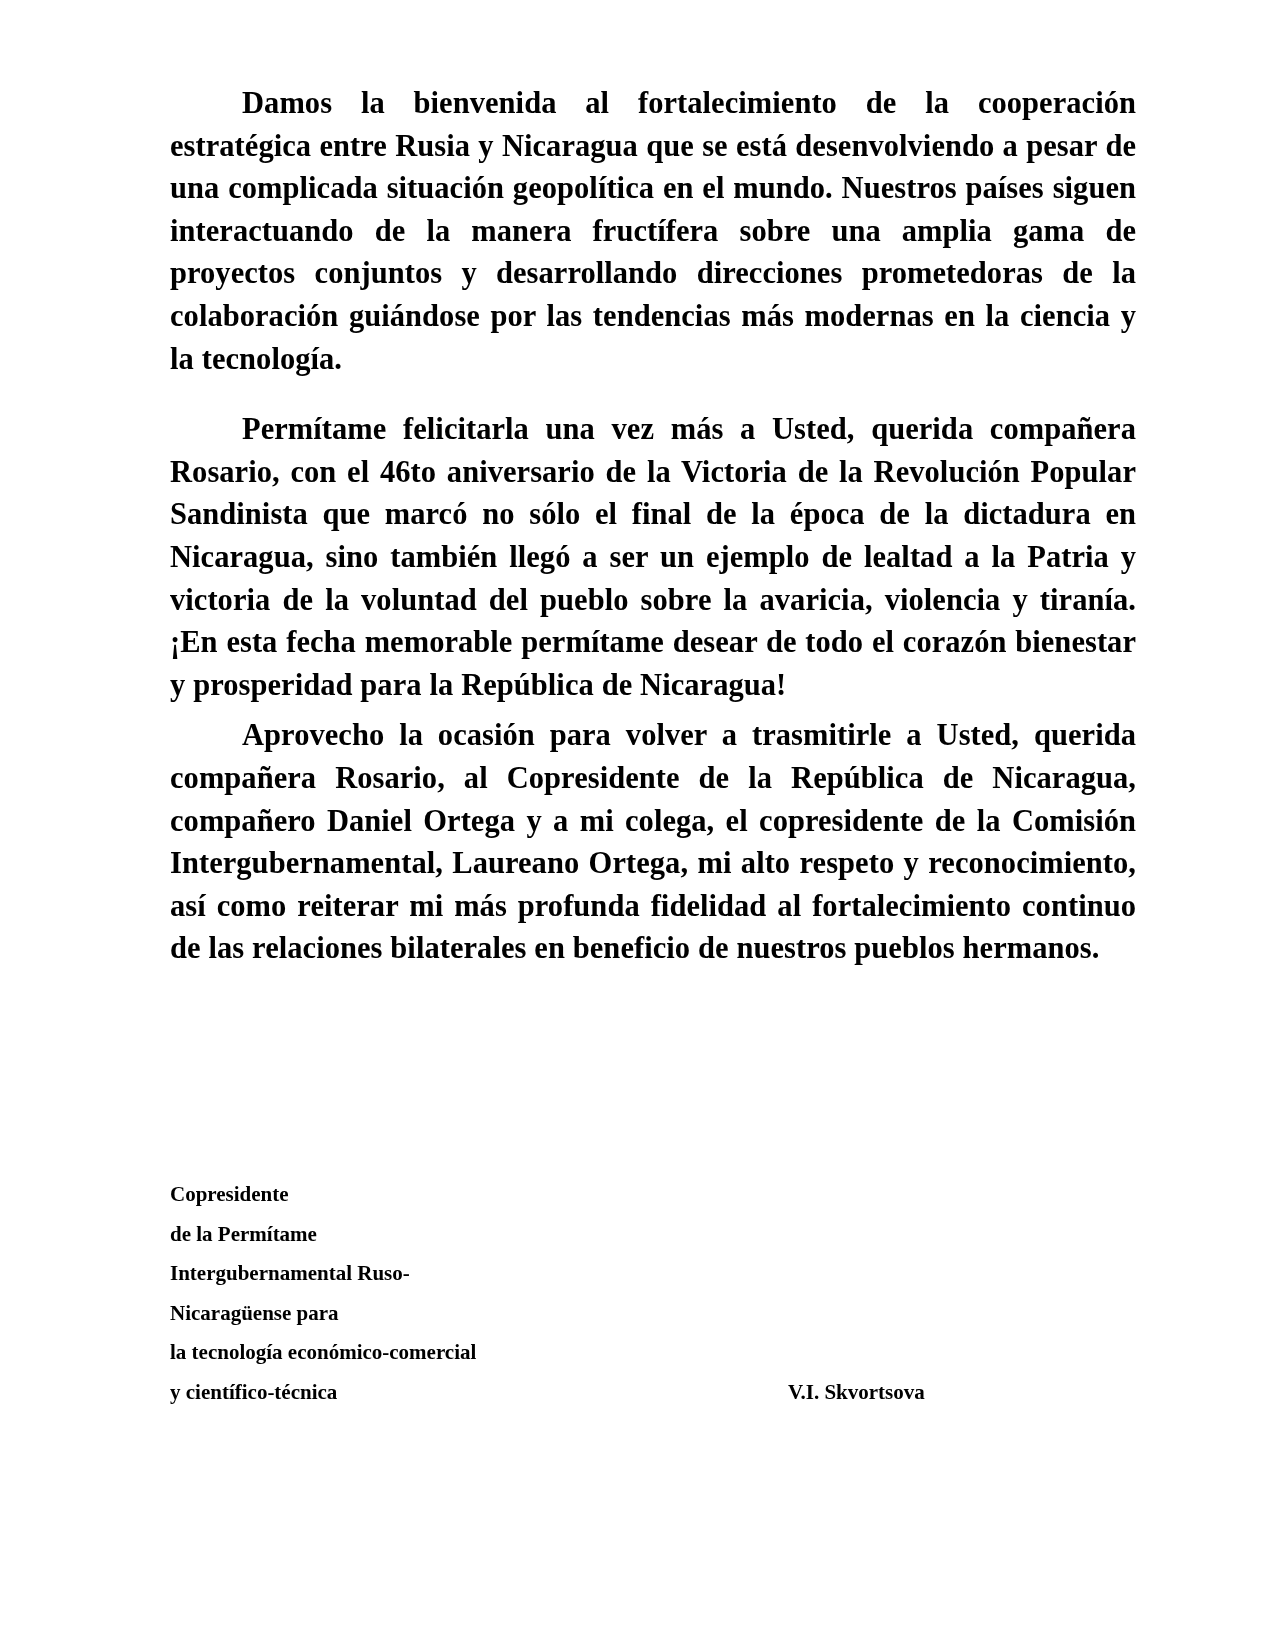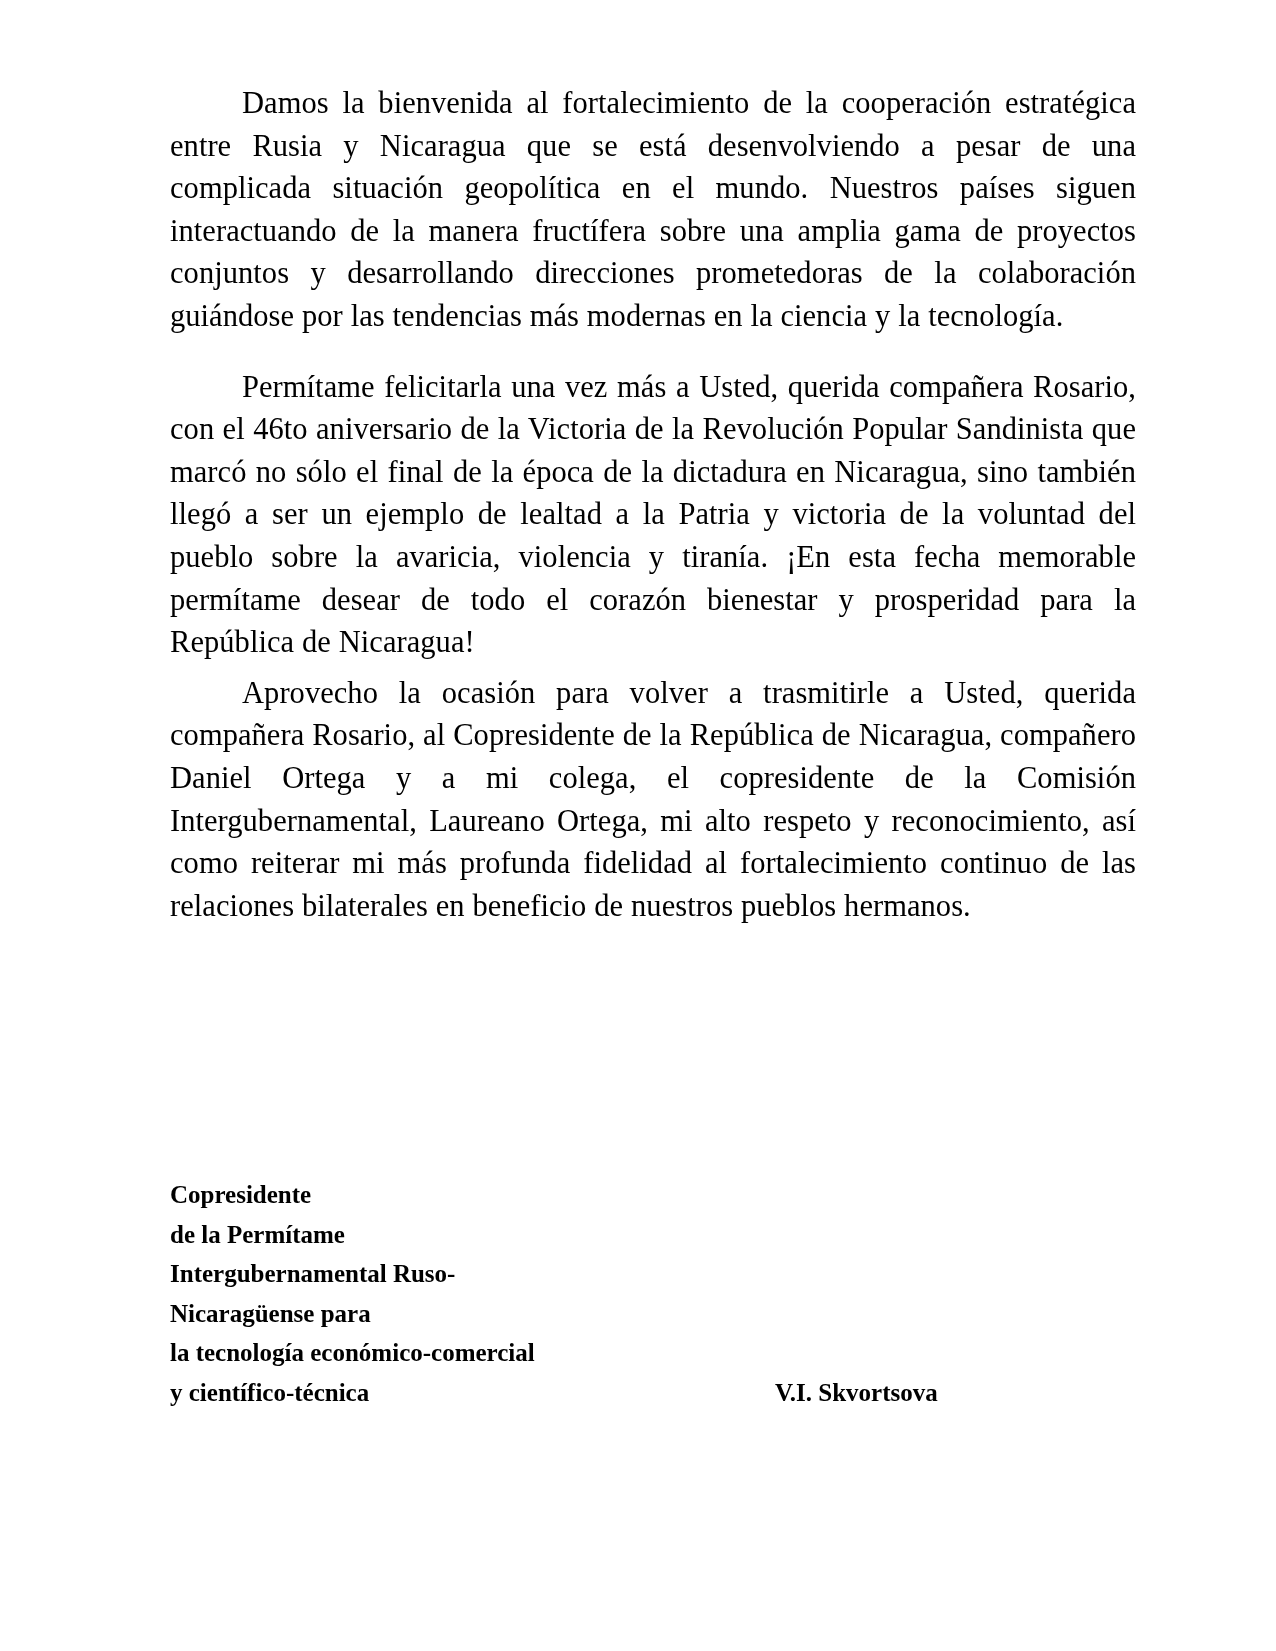--- a/index.html
+++ b/index.html
@@ -20,21 +20,21 @@
     overflow: hidden;
   }
   .content {
     position: absolute;
     left: 170px;
     top: 82px;
     width: 966px;
   }
   .para {
     font-size: 30.5px;
-    font-weight: normal;
+    font-weight: bold;
     line-height: 42.6px;
     text-align: justify;
     text-justify: inter-word;
     text-indent: 72px;
     margin: 0;
     hyphens: none;
     -webkit-hyphens: none;
     letter-spacing: 0.05px;
     word-spacing: 0.2px;
   }
@@ -54,30 +54,30 @@
     content: none;
   }
 
   .signature {
     position: absolute;
     left: 170px;
     top: 1175px;
     width: 966px;
   }
   .sig-line {
-    font-size: 25px;
+    font-size: 21px;
     font-weight: bold;
     line-height: 39.5px;
     white-space: nowrap;
     margin: 0;
     position: relative;
   }
   .sig-line .signer {
     position: absolute;
-    left: 605px;
+    left: 618px;
     top: 0;
     white-space: nowrap;
   }
 </style>
 </head>
 <body>
 
 <div class="page">
 
   <div class="content">

